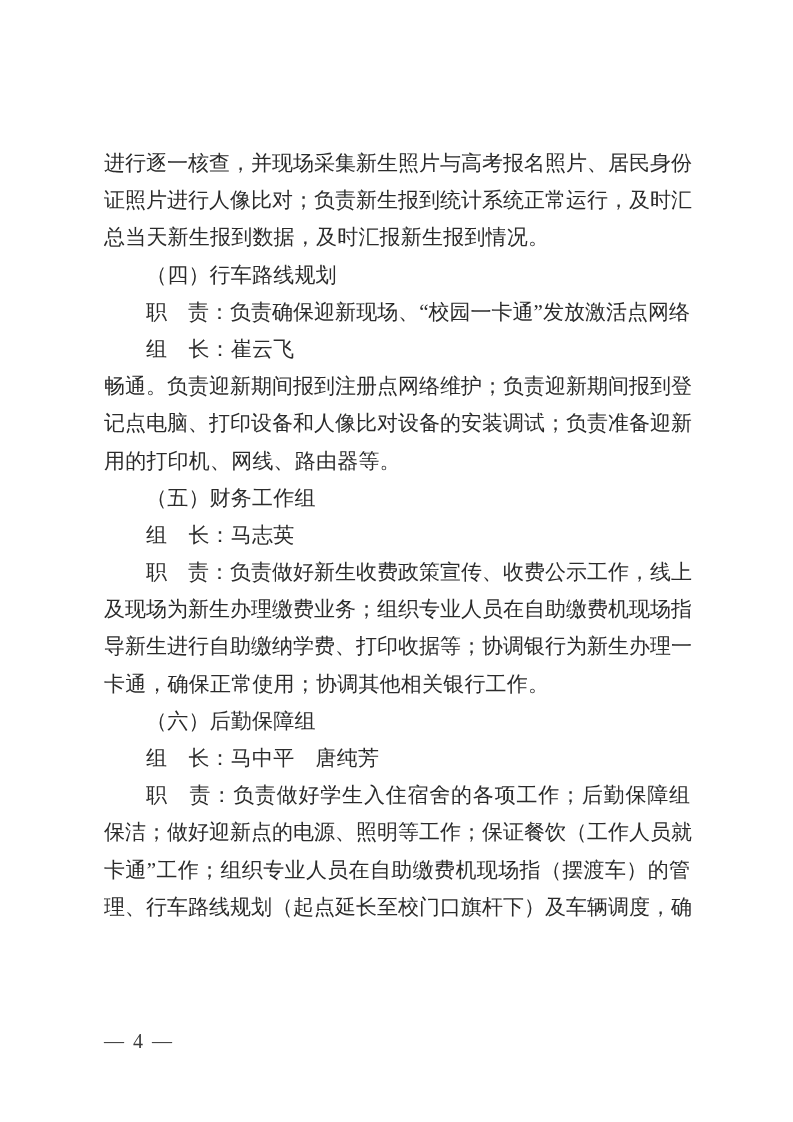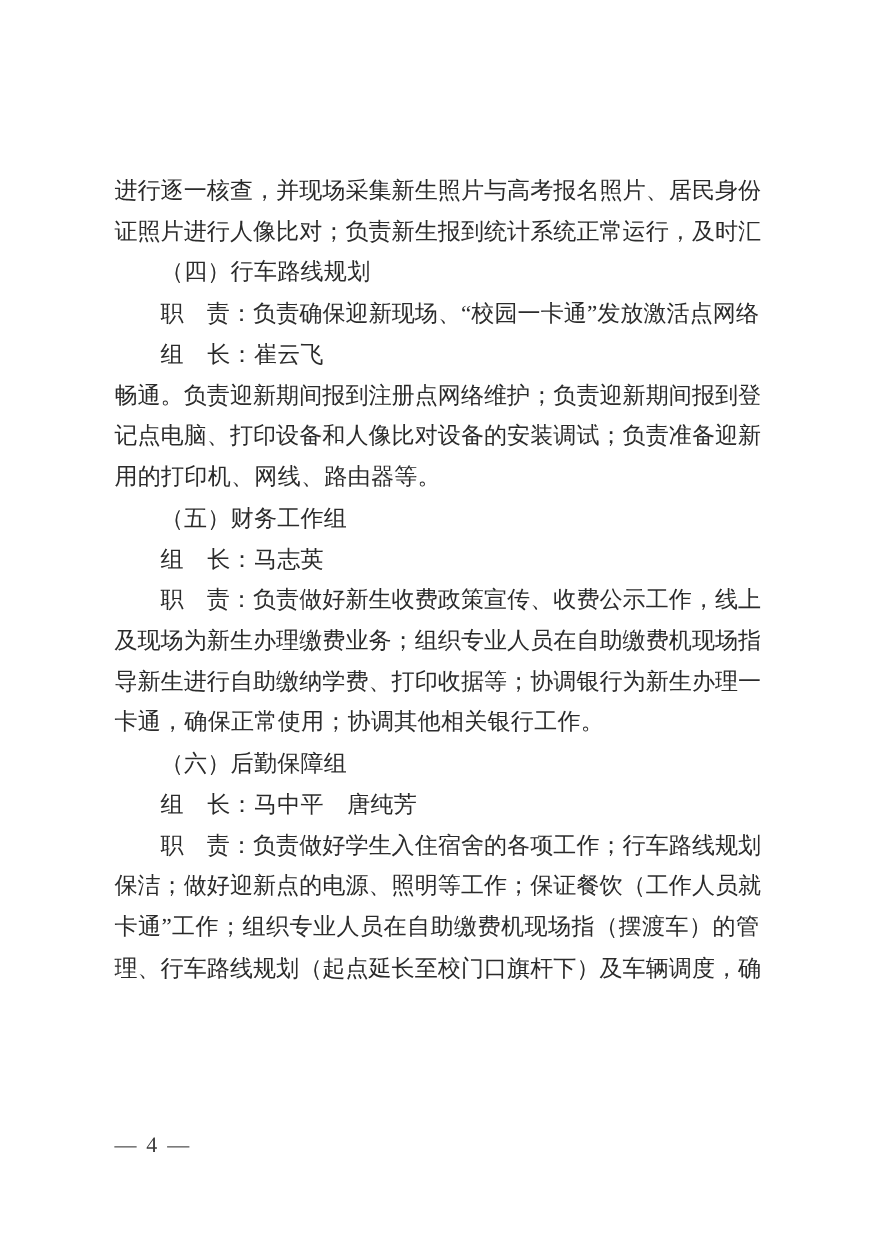--- a/index.html
+++ b/index.html
@@ -14,21 +14,20 @@
     background: #ffffff;
     overflow: hidden;
     font-family: "Liberation Serif", "DejaVu Serif", serif;
     color: #2b2b2b;
   }
   .textblock {
     position: absolute;
     left: 104px;
     top: 145px;
     width: 586px;
-    margin-top: 10px;
   }
   .line {
     height: 37.2px;
     line-height: 37.2px;
     font-size: 21px;
     white-space: nowrap;
     text-align: justify;
     text-align-last: left;
     letter-spacing: 0.2px;
   }
@@ -48,33 +47,34 @@
     color: #3a3a3a;
   }
 </style>
 </head>
 <body>
 
 <div class="page">
   <div class="textblock" id="textblock">
       <div class="line fill">进行逐一核查，并现场采集新生照片与高考报名照片、居民身份</div>
       <div class="line fill">证照片进行人像比对；负责新生报到统计系统正常运行，及时汇</div>
+      <div class="line">总当天新生报到数据，及时汇报新生报到情况。</div>
       <div class="line indent">（四）行车路线规划</div>
       <div class="line indent fill">职　责：负责确保迎新现场、“校园一卡通”发放激活点网络</div>
       <div class="line indent">组　长：崔云飞</div>
       <div class="line fill">畅通。负责迎新期间报到注册点网络维护；负责迎新期间报到登</div>
       <div class="line fill">记点电脑、打印设备和人像比对设备的安装调试；负责准备迎新</div>
       <div class="line">用的打印机、网线、路由器等。</div>
       <div class="line indent">（五）财务工作组</div>
       <div class="line indent">组　长：马志英</div>
       <div class="line indent fill">职　责：负责做好新生收费政策宣传、收费公示工作，线上</div>
       <div class="line fill">及现场为新生办理缴费业务；组织专业人员在自助缴费机现场指</div>
       <div class="line fill">导新生进行自助缴纳学费、打印收据等；协调银行为新生办理一</div>
       <div class="line">卡通，确保正常使用；协调其他相关银行工作。</div>
       <div class="line indent">（六）后勤保障组</div>
       <div class="line indent">组　长：马中平　唐纯芳</div>
-      <div class="line indent fill">职　责：负责做好学生入住宿舍的各项工作；行车路线规划</div>
+      <div class="line indent fill">职　责：负责做好学生入住宿舍的各项工作；后勤保障组</div>
       <div class="line fill">保洁；做好迎新点的电源、照明等工作；保证餐饮（工作人员就</div>
       <div class="line fill">卡通”工作；组织专业人员在自助缴费机现场指（摆渡车）的管</div>
       <div class="line fill">理、行车路线规划（起点延长至校门口旗杆下）及车辆调度，确</div>
     </div>
   <div class="footer">— 4 —</div>
 </div>
 
 </body></html>

